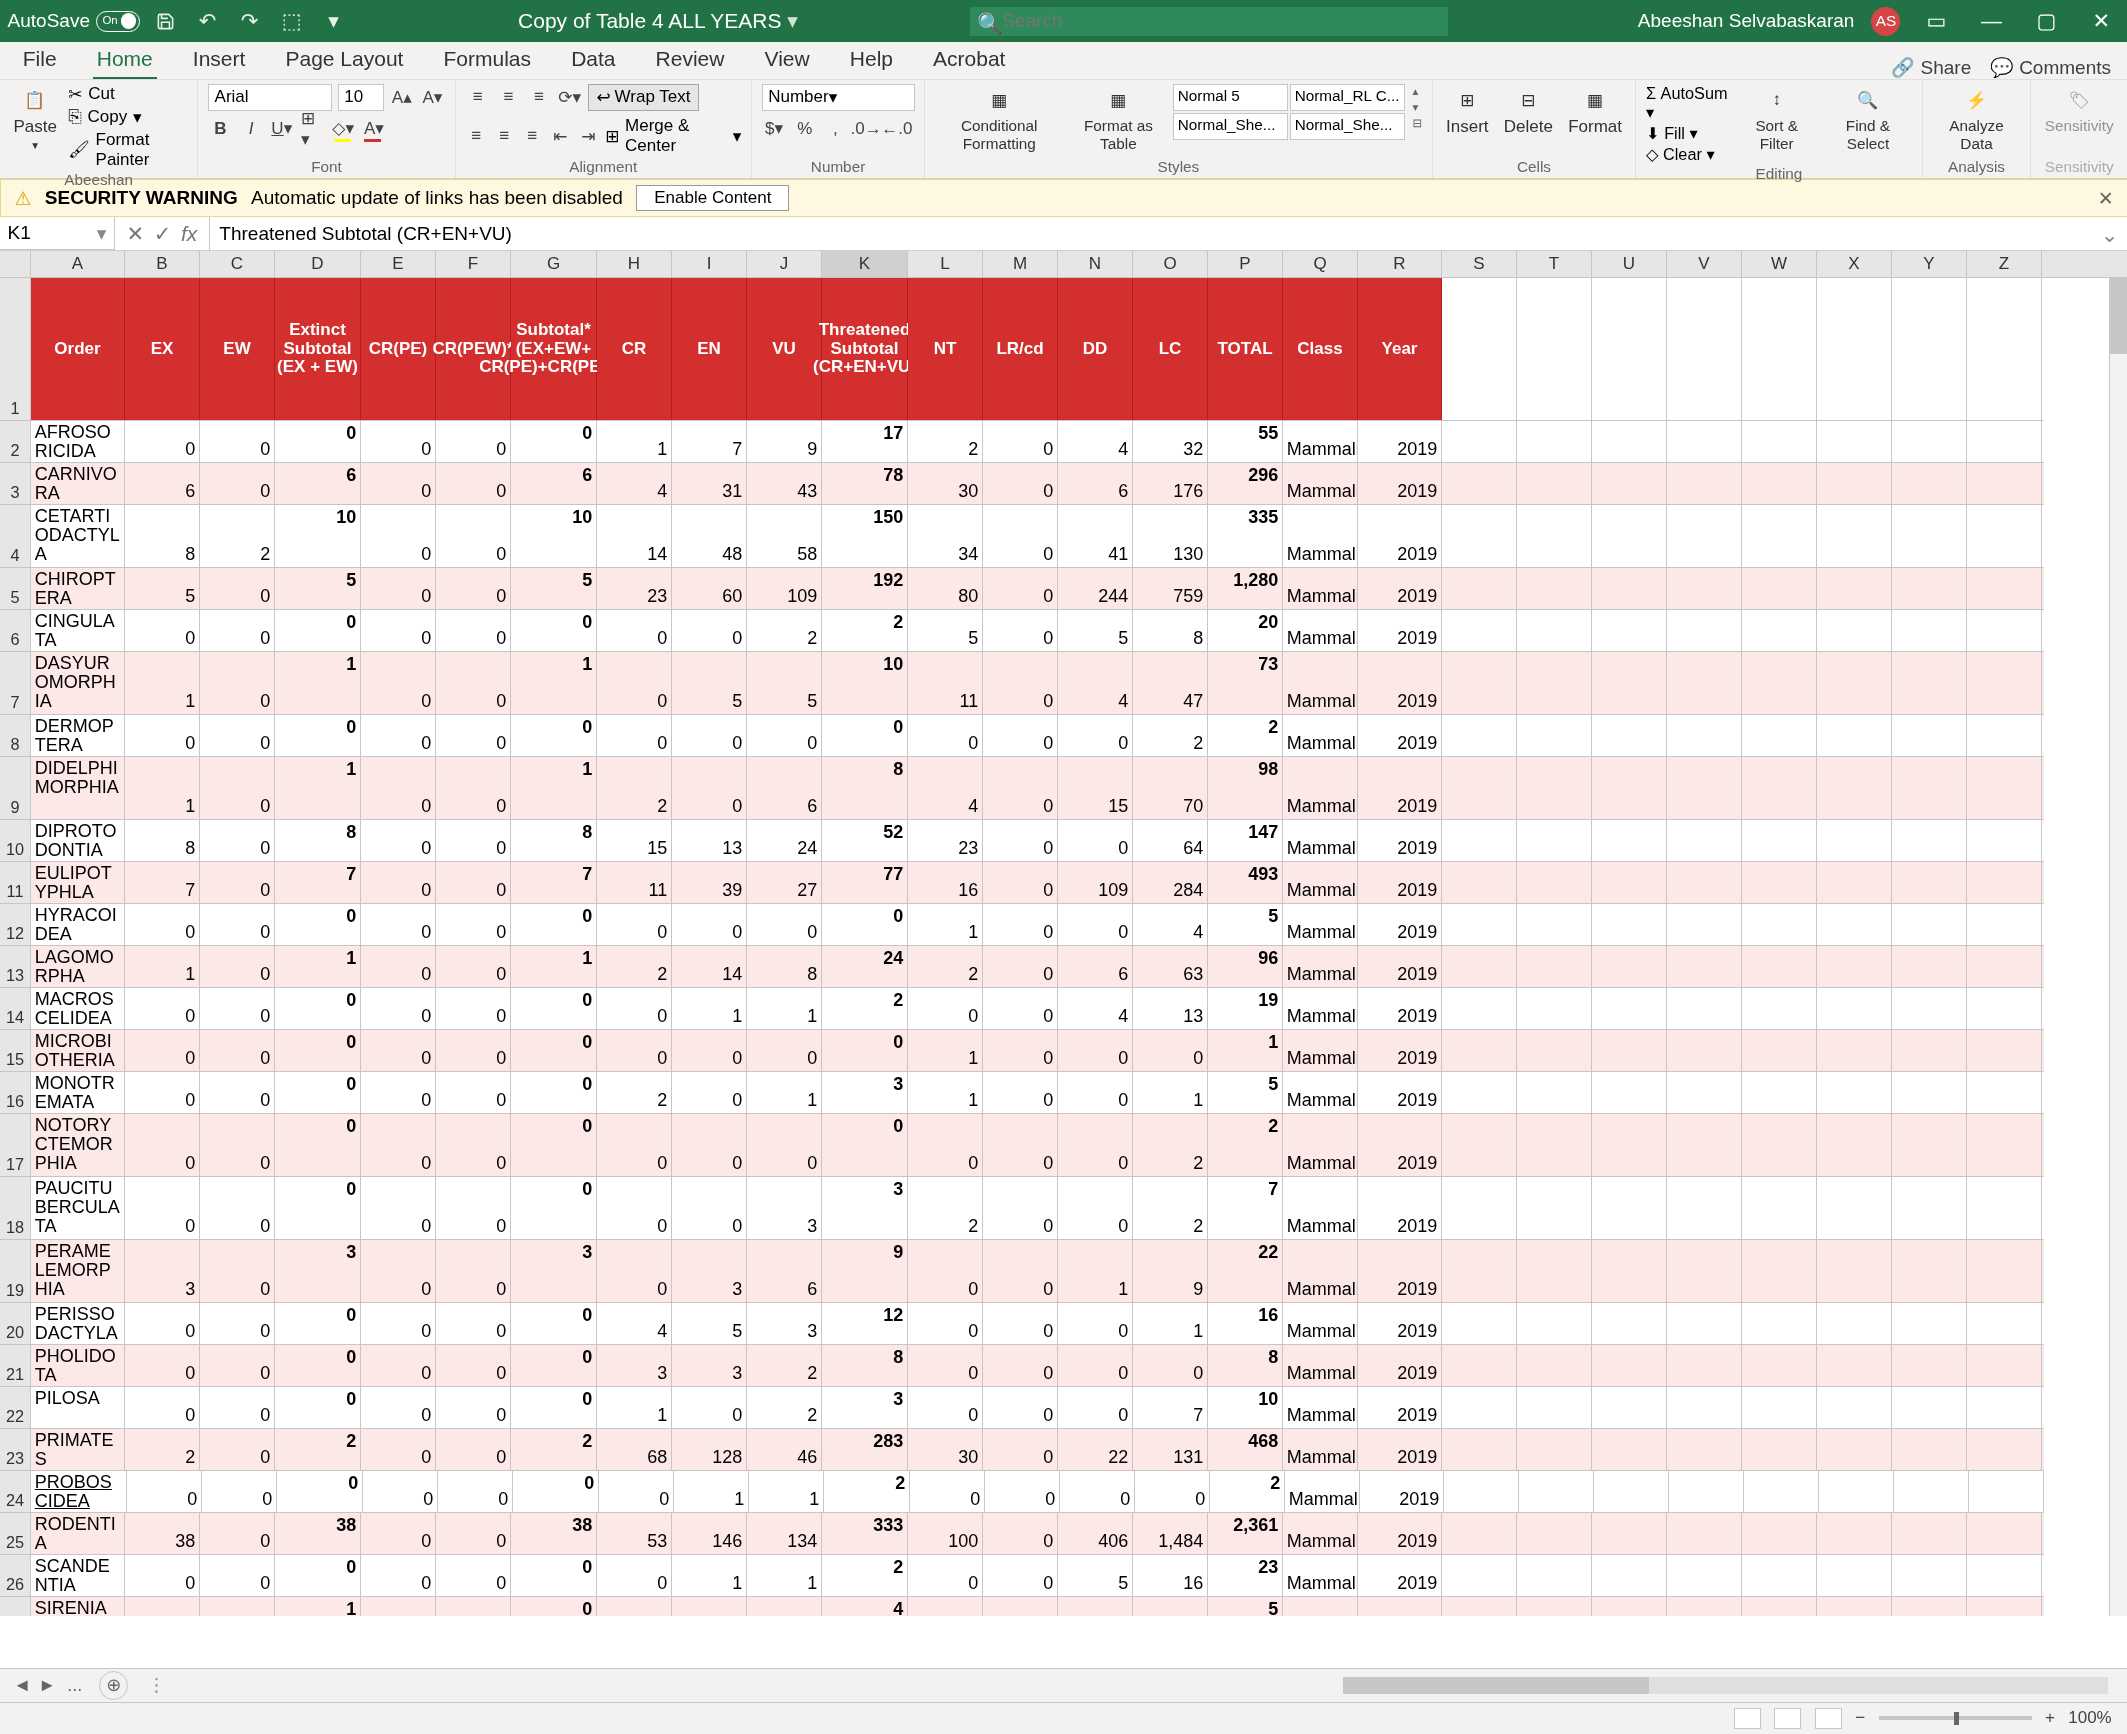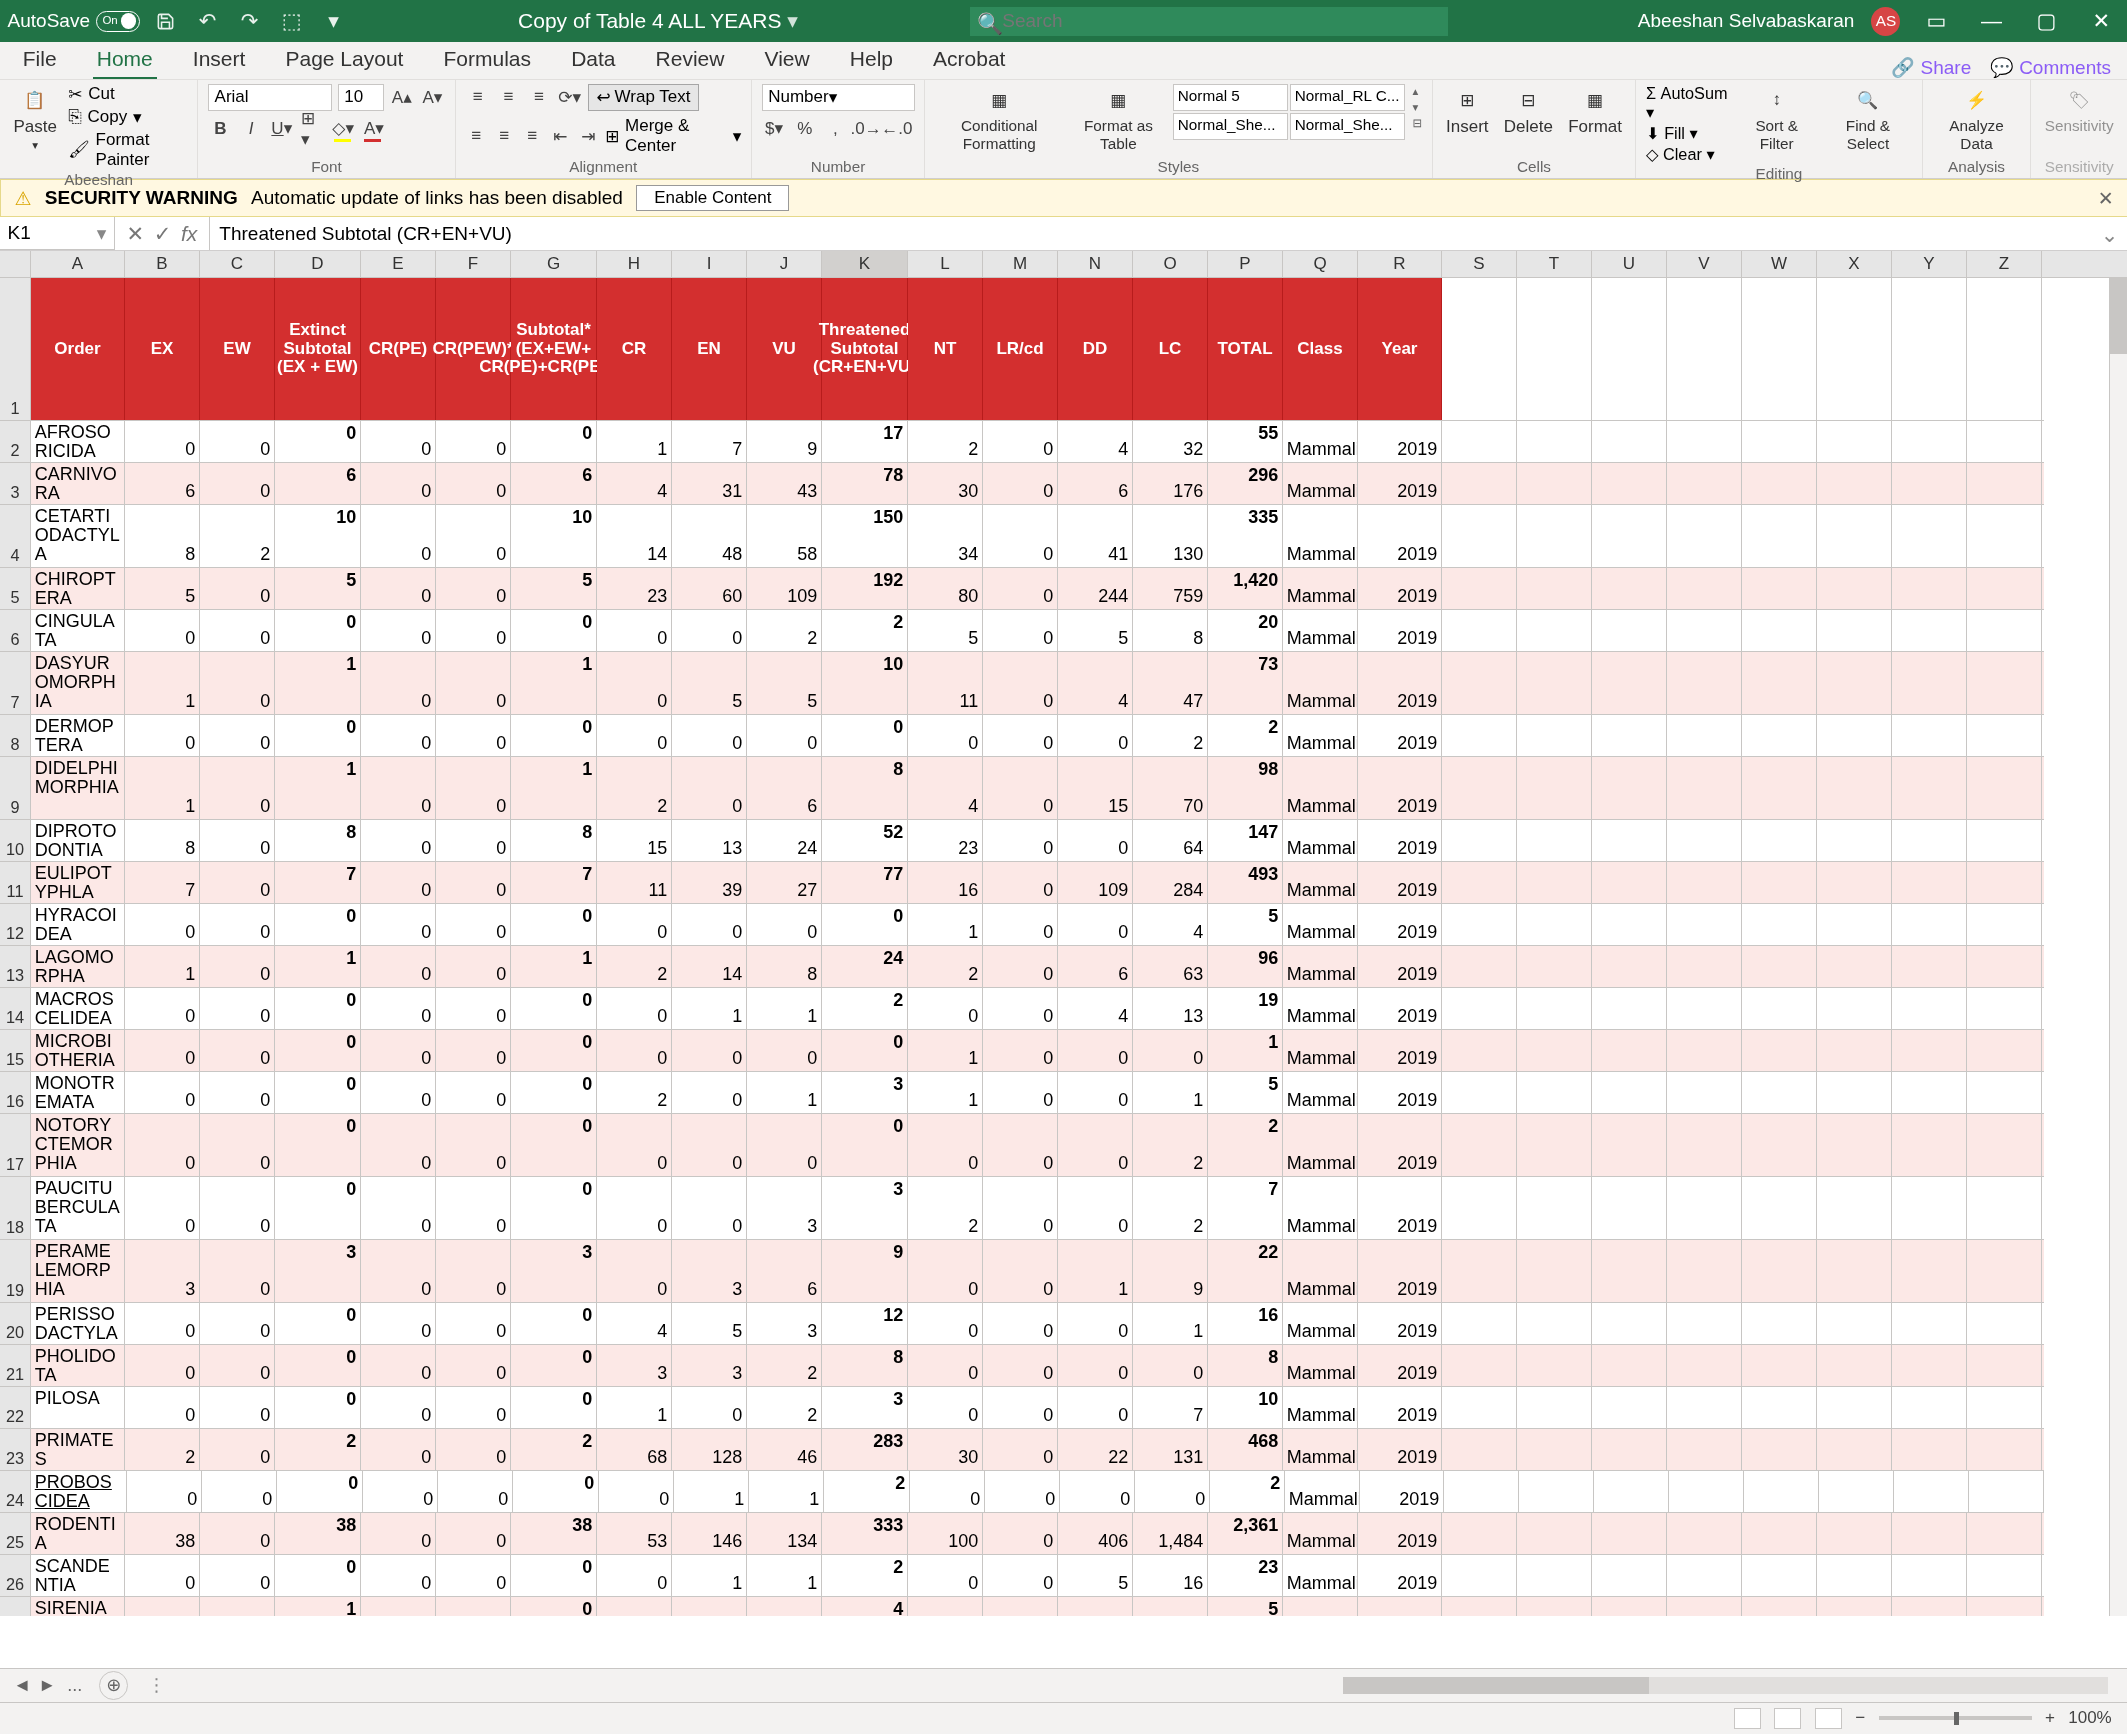--- a/index.html
+++ b/index.html
@@ -19,21 +19,21 @@
 .titlebar .search .search-icon { position: absolute; left: 7.6px; top: 5.7px; color: #cde; }
 .titlebar .right { margin-left: auto; display: flex; align-items: center; gap: 17px; }
 .avatar { width: 29px; height: 29px; border-radius: 50%; background: #d64545; color: #fff; display: flex; align-items: center; justify-content: center; font-size: 15.3px; }
 .winbtn { color: #fff; width: 38px; height: 29px; display: flex; align-items: center; justify-content: center; }
 
 
 .menubar { background: #f3f2f1; height: 38px; display: flex; align-items: flex-end; border-bottom: 1px solid #e1dfdd; padding-left: 19px; gap: 32.5px; }
 .menubar .tab { font-size: 21px; color: #333; padding: 5.7px 3.8px; cursor: pointer; }
 .menubar .tab.active { color: #217346; border-bottom: 2.9px solid #217346; }
 .menubar .right-links { margin-left: auto; display:flex; gap:19px; padding-right:17px; }
-.menubar .right-links span { color:#8b5cf6; font-size:19px; }
+.menubar .right-links span { color:#404040; font-size:19px; }
 
 
 .ribbon { background: #f3f2f1; height: 99px; display: flex; border-bottom: 1px solid #d0cece; font-size: 17px; }
 .ribbon .group { border-right: 1px solid #e1dfdd; padding: 3.8px 9.6px 1.9px 9.6px; display:flex; flex-direction:column; justify-content:space-between; }
 .ribbon .group-label { font-size: 15.3px; color: #666; text-align: center; margin-top: 1.9px; }
 .ribbon .group-body { display:flex; align-items:flex-start; gap:7.6px; flex:1; }
 .rbtn { display:flex; flex-direction:column; align-items:center; gap:1.9px; padding:1.9px 3.8px; cursor:pointer; color:#333; }
 .rbtn .ic { width:29px; height:29px; display:flex; align-items:center; justify-content:center; }
 .small-row { display:flex; gap:5.7px; align-items:center; }
 .combo { border:1px solid #c8c6c4; background:#fff; height:27px; padding:0 5.7px; display:flex; align-items:center; font-size:17px; }
@@ -523,21 +523,21 @@
         <div class="cell right" style="width: 75px;">0</div>
         <div class="cell right bold" style="width: 86px; align-items: flex-start;">5</div>
         <div class="cell right" style="width: 75px;">23</div>
         <div class="cell right" style="width: 75px;">60</div>
         <div class="cell right" style="width: 75px;">109</div>
         <div class="cell right bold" style="width: 86px; align-items: flex-start;">192</div>
         <div class="cell right" style="width: 75px;">80</div>
         <div class="cell right" style="width: 75px;">0</div>
         <div class="cell right" style="width: 75px;">244</div>
         <div class="cell right" style="width: 75px;">759</div>
-        <div class="cell right bold" style="width: 75px; align-items: flex-start;">1,420</div>
+        <div class="cell right bold" style="width: 75px; align-items: flex-start;">1,280</div>
         <div class="cell" style="width: 75px;">Mammalia</div>
         <div class="cell right" style="width: 84px;">2019</div>
         <div class="cell" style="width: 75px;"></div>
         <div class="cell" style="width: 75px;"></div>
         <div class="cell" style="width: 75px;"></div>
         <div class="cell" style="width: 75px;"></div>
         <div class="cell" style="width: 75px;"></div>
         <div class="cell" style="width: 75px;"></div>
         <div class="cell" style="width: 75px;"></div>
         <div class="cell" style="width: 75px;"></div>

